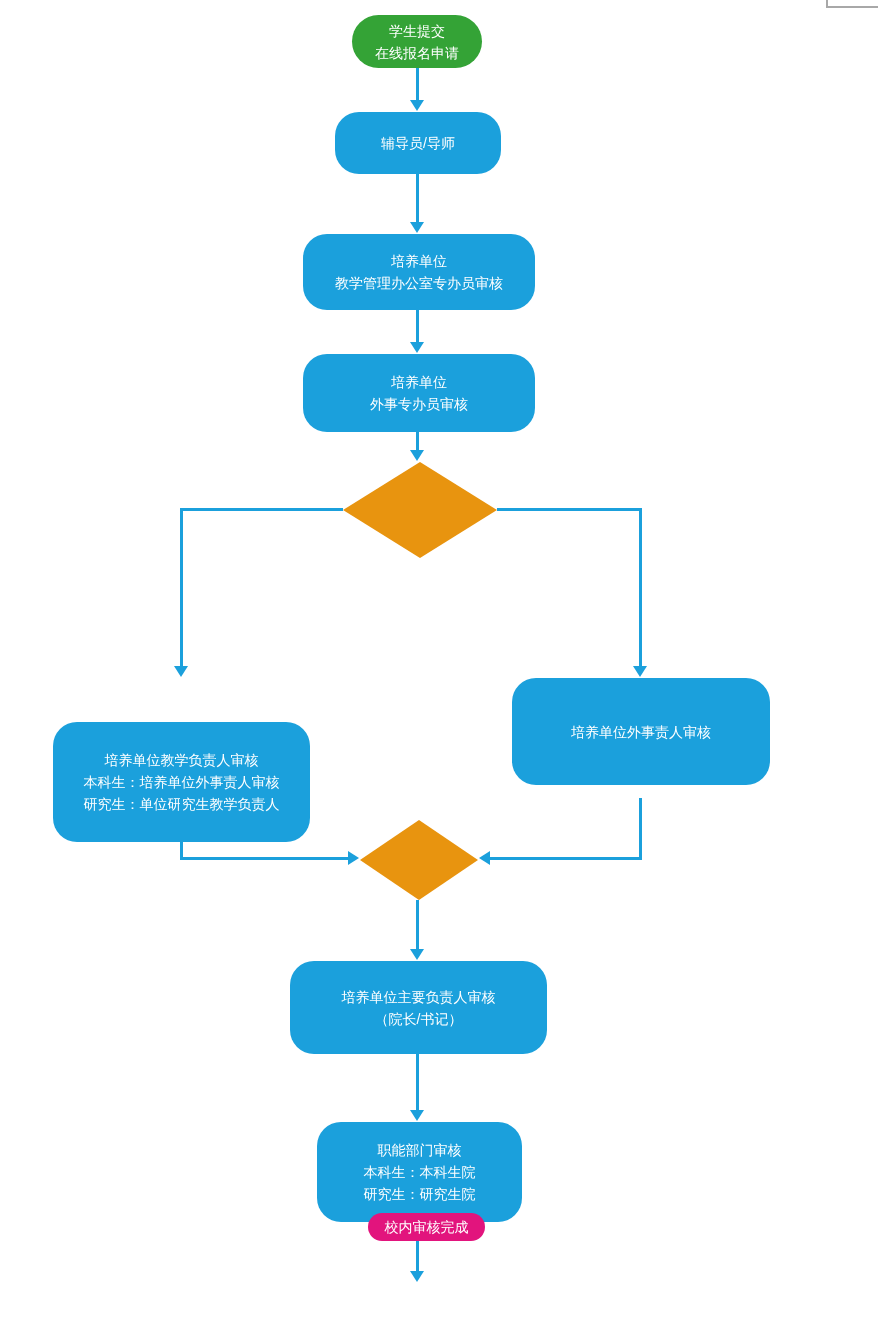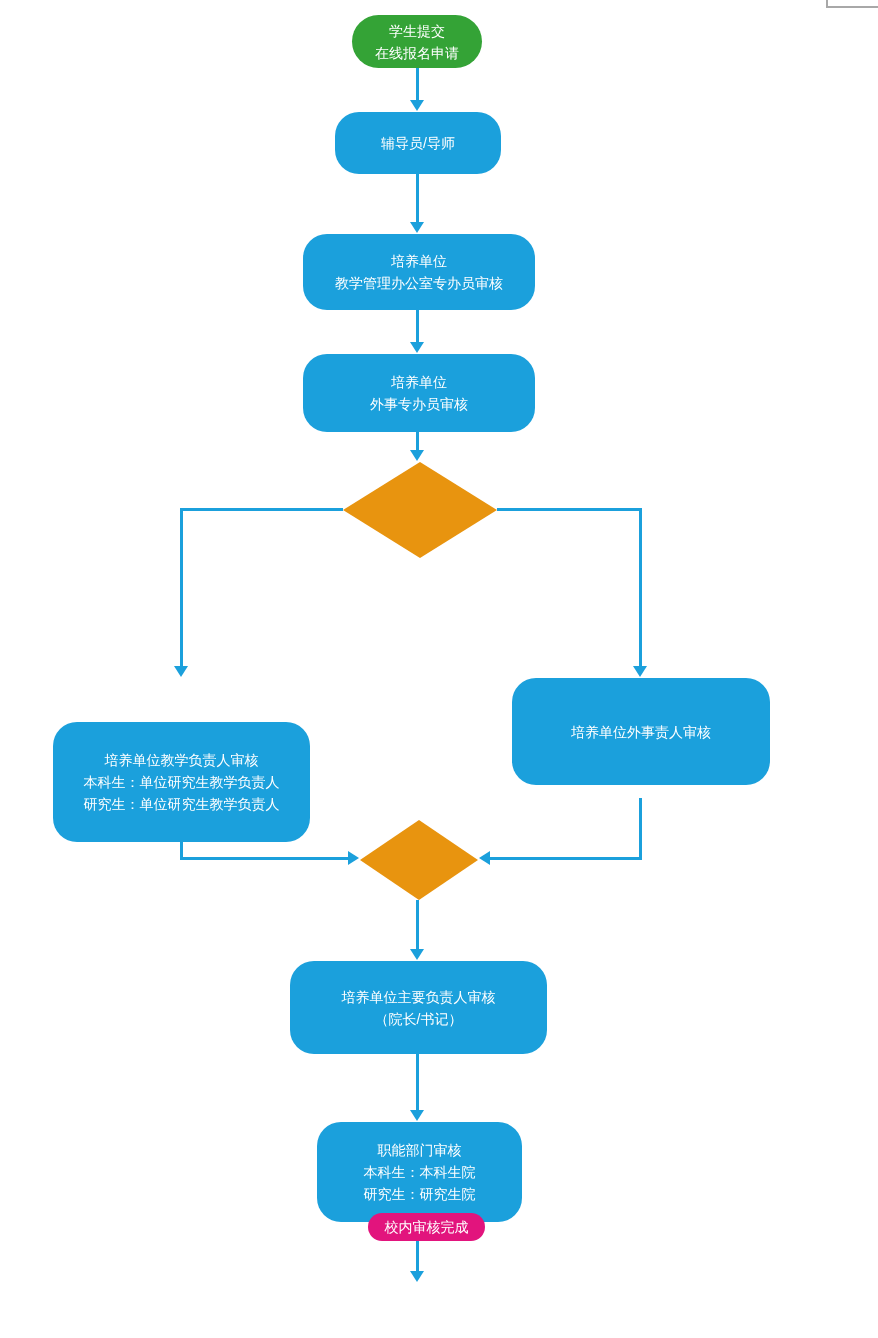--- a/index.html
+++ b/index.html
@@ -99,21 +99,21 @@
   <div class="line hline" style="left:180px; top:508px; width:163px;"></div>
   <div class="line vline" style="left:180px; top:508px; height:159px;"></div>
   <div class="head head-down" style="left:174px; top:666px;"></div>
 
   <div class="line hline" style="left:497px; top:508px; width:145px;"></div>
   <div class="line vline" style="left:639px; top:508px; height:159px;"></div>
   <div class="head head-down" style="left:633px; top:666px;"></div>
 
   <div class="node process" style="left:53px; top:678px; width:257px; height:120px;margin-top:44px;">
     <div>培养单位教学负责人审核</div>
-    <div>本科生：单位研究生教学负责人</div>
+    <div>本科生：培养单位外事责人审核</div>
     <div>研究生：单位研究生教学负责人</div>
   </div>
 
   <div class="node process" style="left:512px; top:678px; width:258px; height:107px;">
     <div>培养单位外事责人审核</div>
   </div>
 
   <div class="line vline" style="left:180px; top:798px; height:62px;"></div>
   <div class="line hline" style="left:180px; top:857px; width:168px;"></div>
   <div class="head head-right" style="left:348px; top:851px;"></div>

